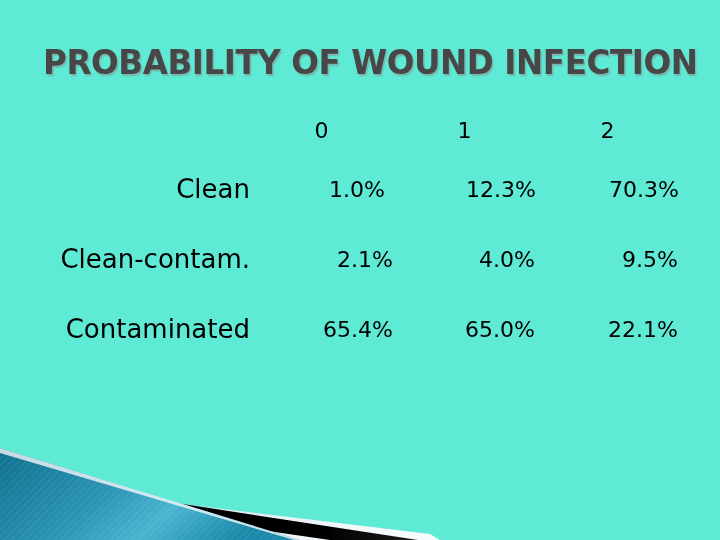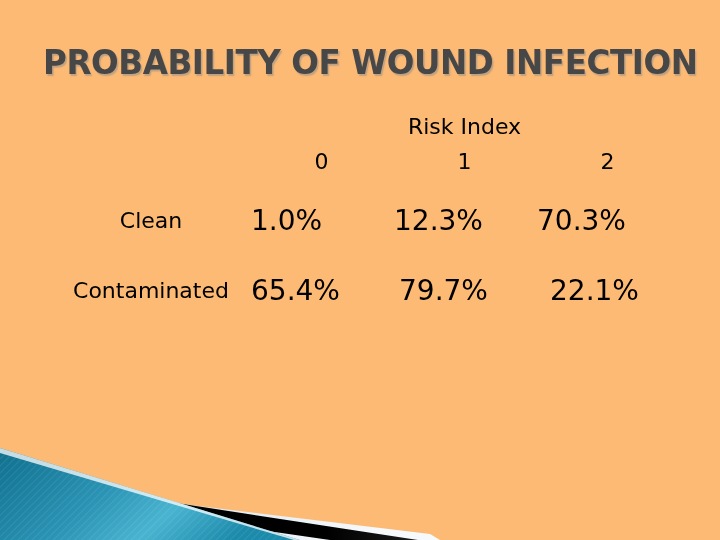--- a/index.html
+++ b/index.html
@@ -13,21 +13,21 @@
     font-family: "DejaVu Sans", sans-serif;
     overflow: hidden;
     position: relative;
   }
 
   .slide {
     position: absolute;
     inset: 0;
     width: 720px;
     height: 540px;
-    background: #fdba74;
+    background: #5eead4;
     overflow: hidden;
     text-decoration: underline;
   }
 
   
   .slide-title {
     position: absolute;
     left: 38px;
     top: 40px;
     width: 660px;
@@ -87,32 +87,32 @@
     font-weight: normal;
     text-align: center;
     height: 38px;
     vertical-align: middle;
     padding: 0 0 4px 0;
     line-height: 24px;
     color: #000000;
   }
 
   .row-label-cell {
-    font-size: 22px;
-    text-align: center;
+    font-size: 26px;
+    text-align: right;
     padding: 0 0 0 52px;
     height: 68px;
     vertical-align: middle;
     white-space: nowrap;
     color: #000000;
   }
 
   .data-cell {
-    font-size: 28px;
-    text-align: left;
+    font-size: 22px;
+    text-align: right;
     height: 68px;
     vertical-align: middle;
     white-space: nowrap;
     color: #000000;
   }
   .data-cell.off-b { padding-right: 8px;  }
   .data-cell.off-c { padding-right: 0px;  }
   .data-cell.off-d { padding-left: 6px;   }
   .data-cell.off-e { padding-left: 14px;  }
 
@@ -143,43 +143,45 @@
       <colgroup>
         <col class="c-label">
         <col class="c-data">
         <col class="c-data">
         <col class="c-data">
         <col class="c-pad">
       </colgroup>
       <thead>
         <tr>
           <th class="spacer-cell"></th>
-          <th class="group-header-cell" colspan="3">Risk Index</th>
-          <th class="spacer-cell"></th>
-        </tr>
-        <tr>
-          <th class="spacer-cell"></th>
           <th class="col-head-cell">0</th>
           <th class="col-head-cell">1</th>
           <th class="col-head-cell">2</th>
           <th class="spacer-cell"></th>
         </tr>
       </thead>
       <tbody>
         <tr>
           <td class="row-label-cell">Clean</td>
           <td class="data-cell off-b">1.0%</td>
           <td class="data-cell off-c">12.3%</td>
           <td class="data-cell off-c">70.3%</td>
           <td class="spacer-cell"></td>
         </tr>
         <tr>
+          <td class="row-label-cell">Clean-contam.</td>
+          <td class="data-cell off-c">2.1%</td>
+          <td class="data-cell off-d">4.0%</td>
+          <td class="data-cell off-e">9.5%</td>
+          <td class="spacer-cell"></td>
+        </tr>
+        <tr>
           <td class="row-label-cell">Contaminated</td>
           <td class="data-cell off-c">65.4%</td>
-          <td class="data-cell off-d">79.7%</td>
+          <td class="data-cell off-d">65.0%</td>
           <td class="data-cell off-e">22.1%</td>
           <td class="spacer-cell"></td>
         </tr>
       </tbody>
     </table>
   </div>
 
   <div class="decoration">
     <svg viewBox="0 0 440 110" xmlns="http://www.w3.org/2000/svg">
       <defs>

